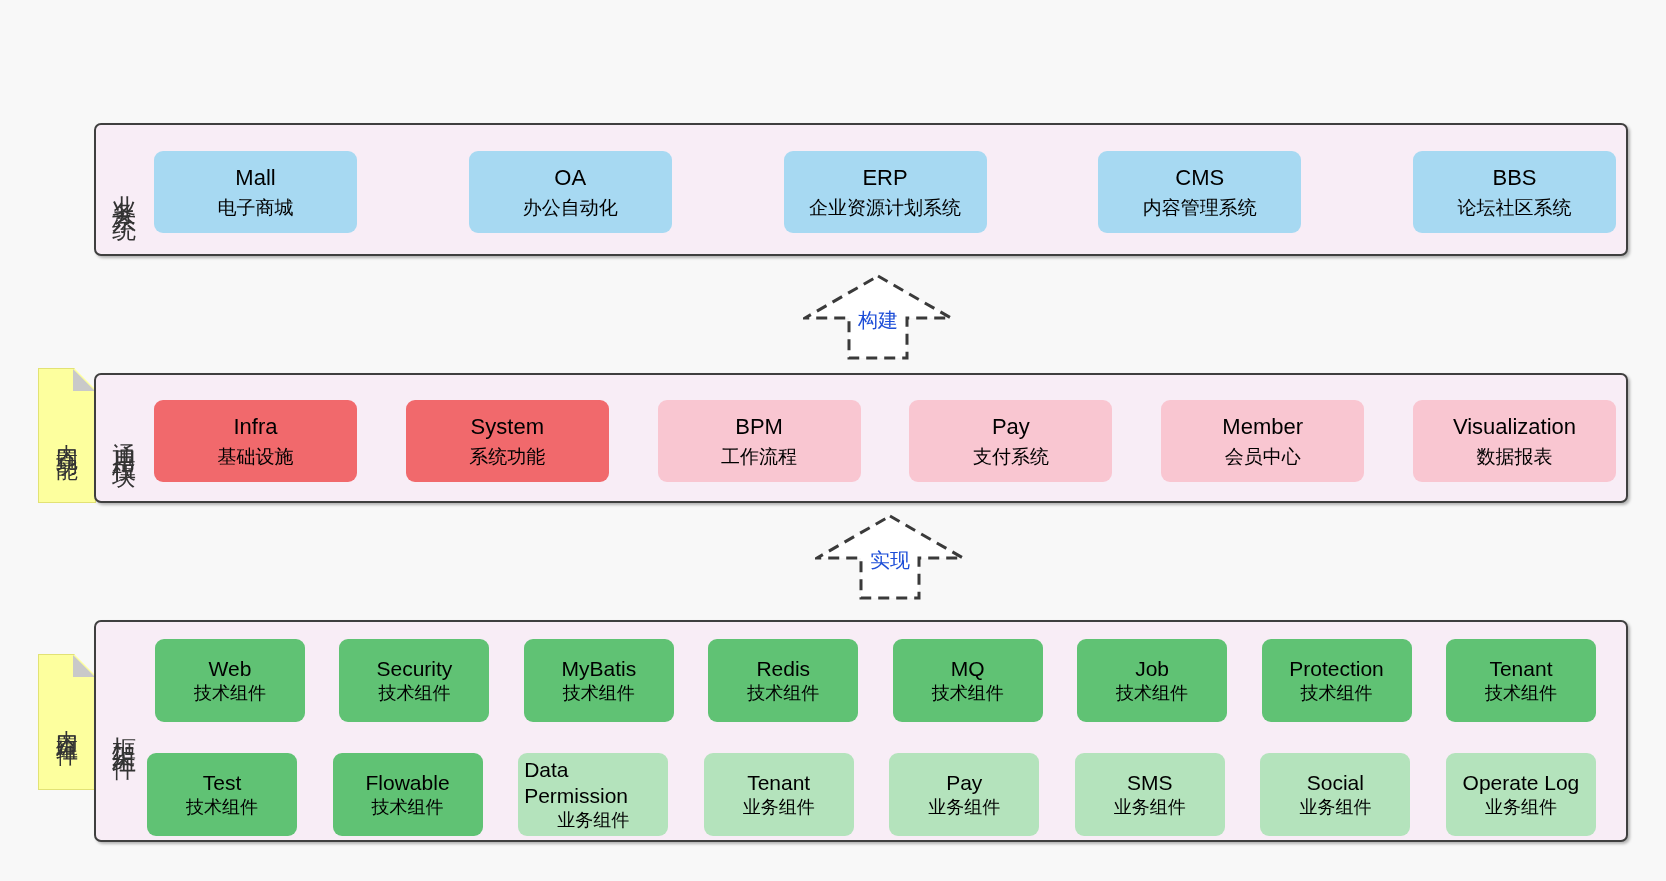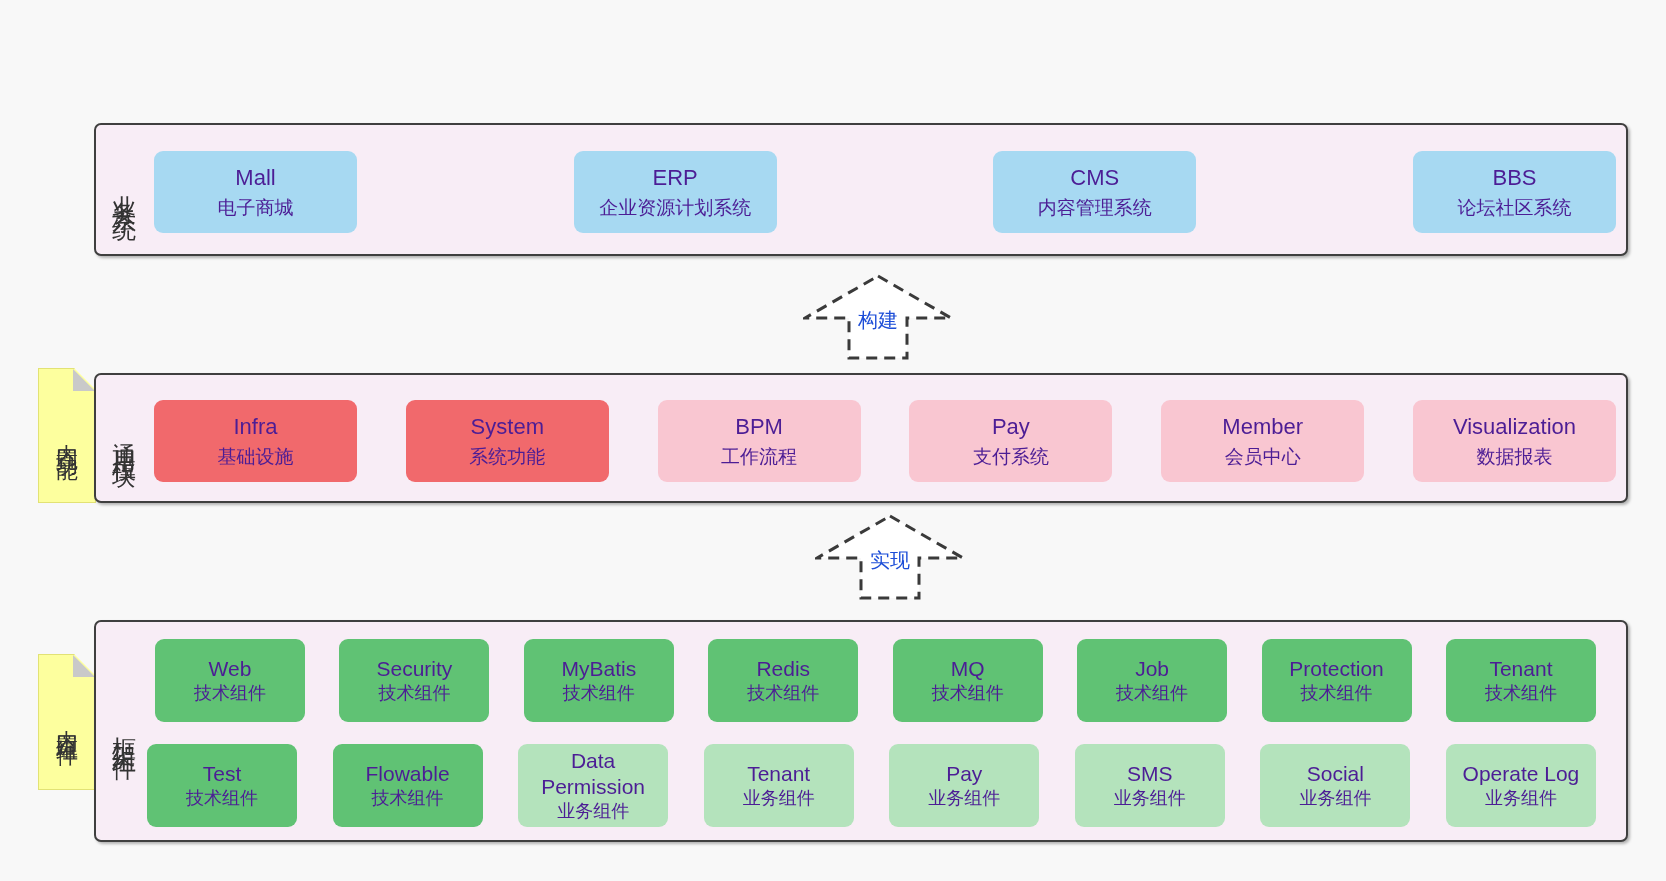--- a/index.html
+++ b/index.html
@@ -27,26 +27,26 @@
     font-size:24px;letter-spacing:7px;color:#333;white-space:nowrap;
   }
   .row{
     position:absolute;display:flex;justify-content:space-between;
   }
   .row.six{left:58px;right:10px;}
   .row.eight{left:51px;right:30px;}
   #band-business .row{top:26px;}
   #band-common .row{top:25px;}
   #band-framework .row-1{top:17px;padding-left:8px;}
-  #band-framework .row-2{top:122px;gap:16px;}
+  #band-framework .row-2{top:131px;gap:16px;}
 
   .box{
     display:flex;flex-direction:column;align-items:center;justify-content:center;
-    border-radius:9px;text-align:center;box-sizing:border-box;
-    color:#4c1d95;line-height:1.22;padding:2px 6px;
+    border-radius:9px;box-sizing:border-box;
+    color:#000000;line-height:1.22;padding:2px 6px;
   }
   .box.w6{width:203px;height:82px;}
   .box.w8{width:150px;height:83px;}
   .box .en{font-size:22px;}
   .box .cn{font-size:19px;margin-top:4px;}
   .box.w8 .en{font-size:21px;}
   .box.w8 .cn{font-size:18px;margin-top:2px;}
 
   .blue{background:#a7d9f2;}
   .red{background:#f1696c;}
@@ -86,20 +86,24 @@
 <body>
 
 <div class="band" id="band-business">
   <div class="band-label">业务系统</div>
   <div class="row six">
     <div class="box w6 blue">
       <span class="en">Mall</span>
       <span class="cn">电子商城</span>
     </div>
     <div class="box w6 blue">
+      <span class="en">OA</span>
+      <span class="cn">办公自动化</span>
+    </div>
+    <div class="box w6 blue">
       <span class="en">ERP</span>
       <span class="cn">企业资源计划系统</span>
     </div>
     <div class="box w6 blue">
       <span class="en">CMS</span>
       <span class="cn">内容管理系统</span>
     </div>
     <div class="box w6 blue">
       <span class="en">BBS</span>
       <span class="cn">论坛社区系统</span>

